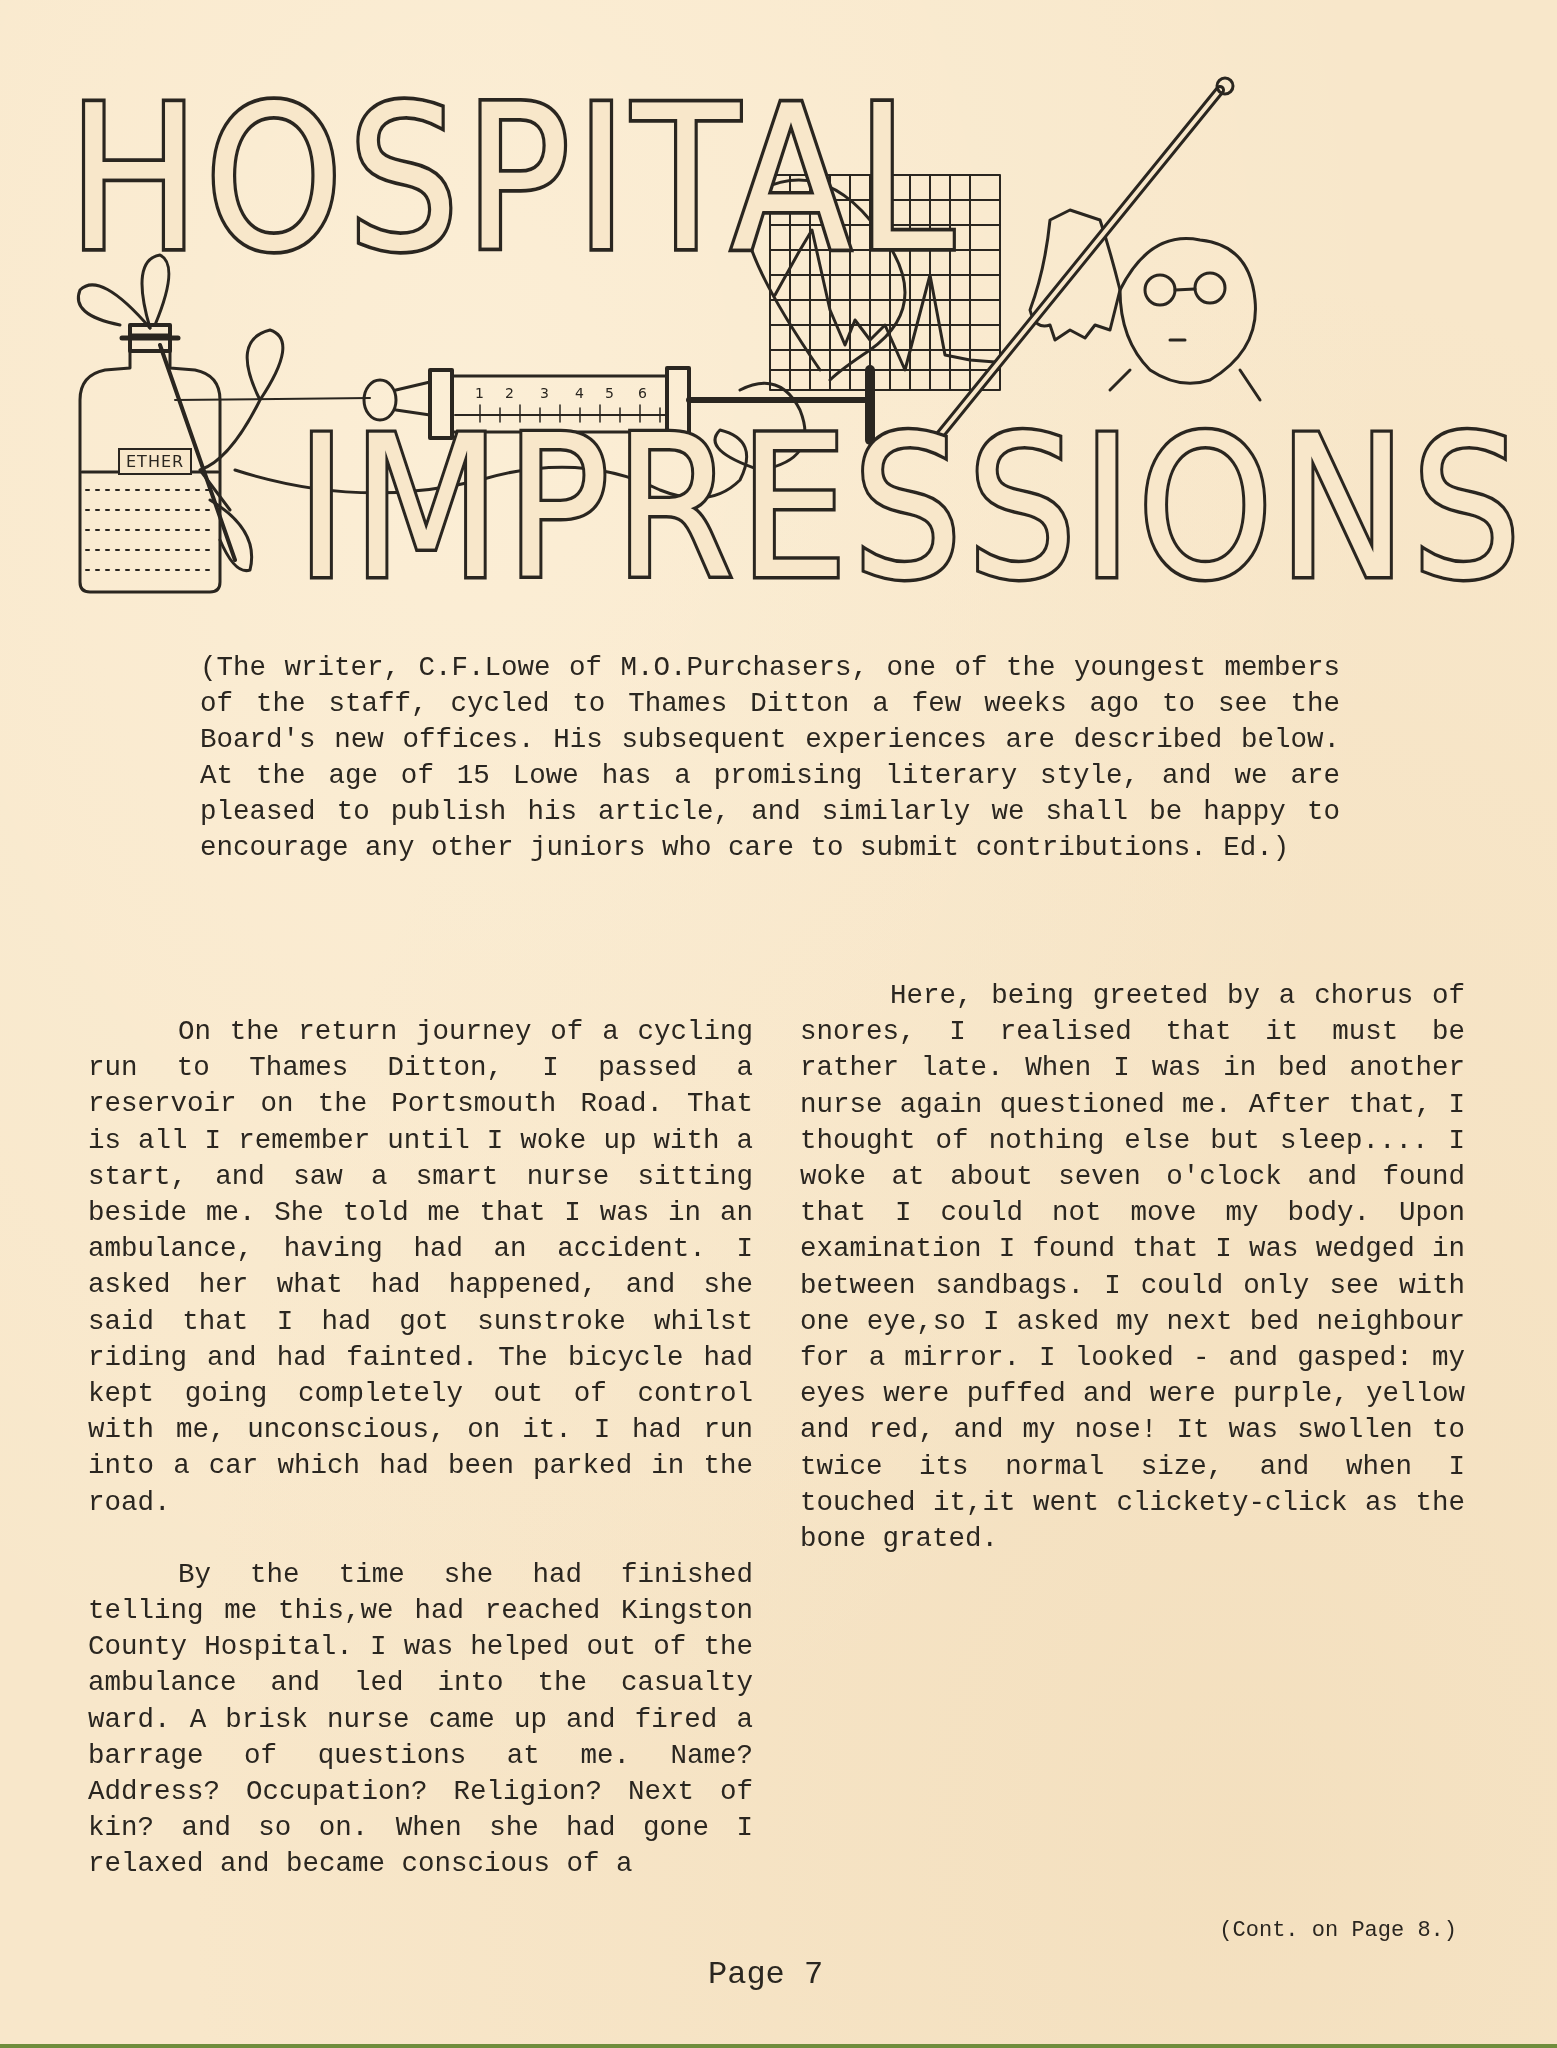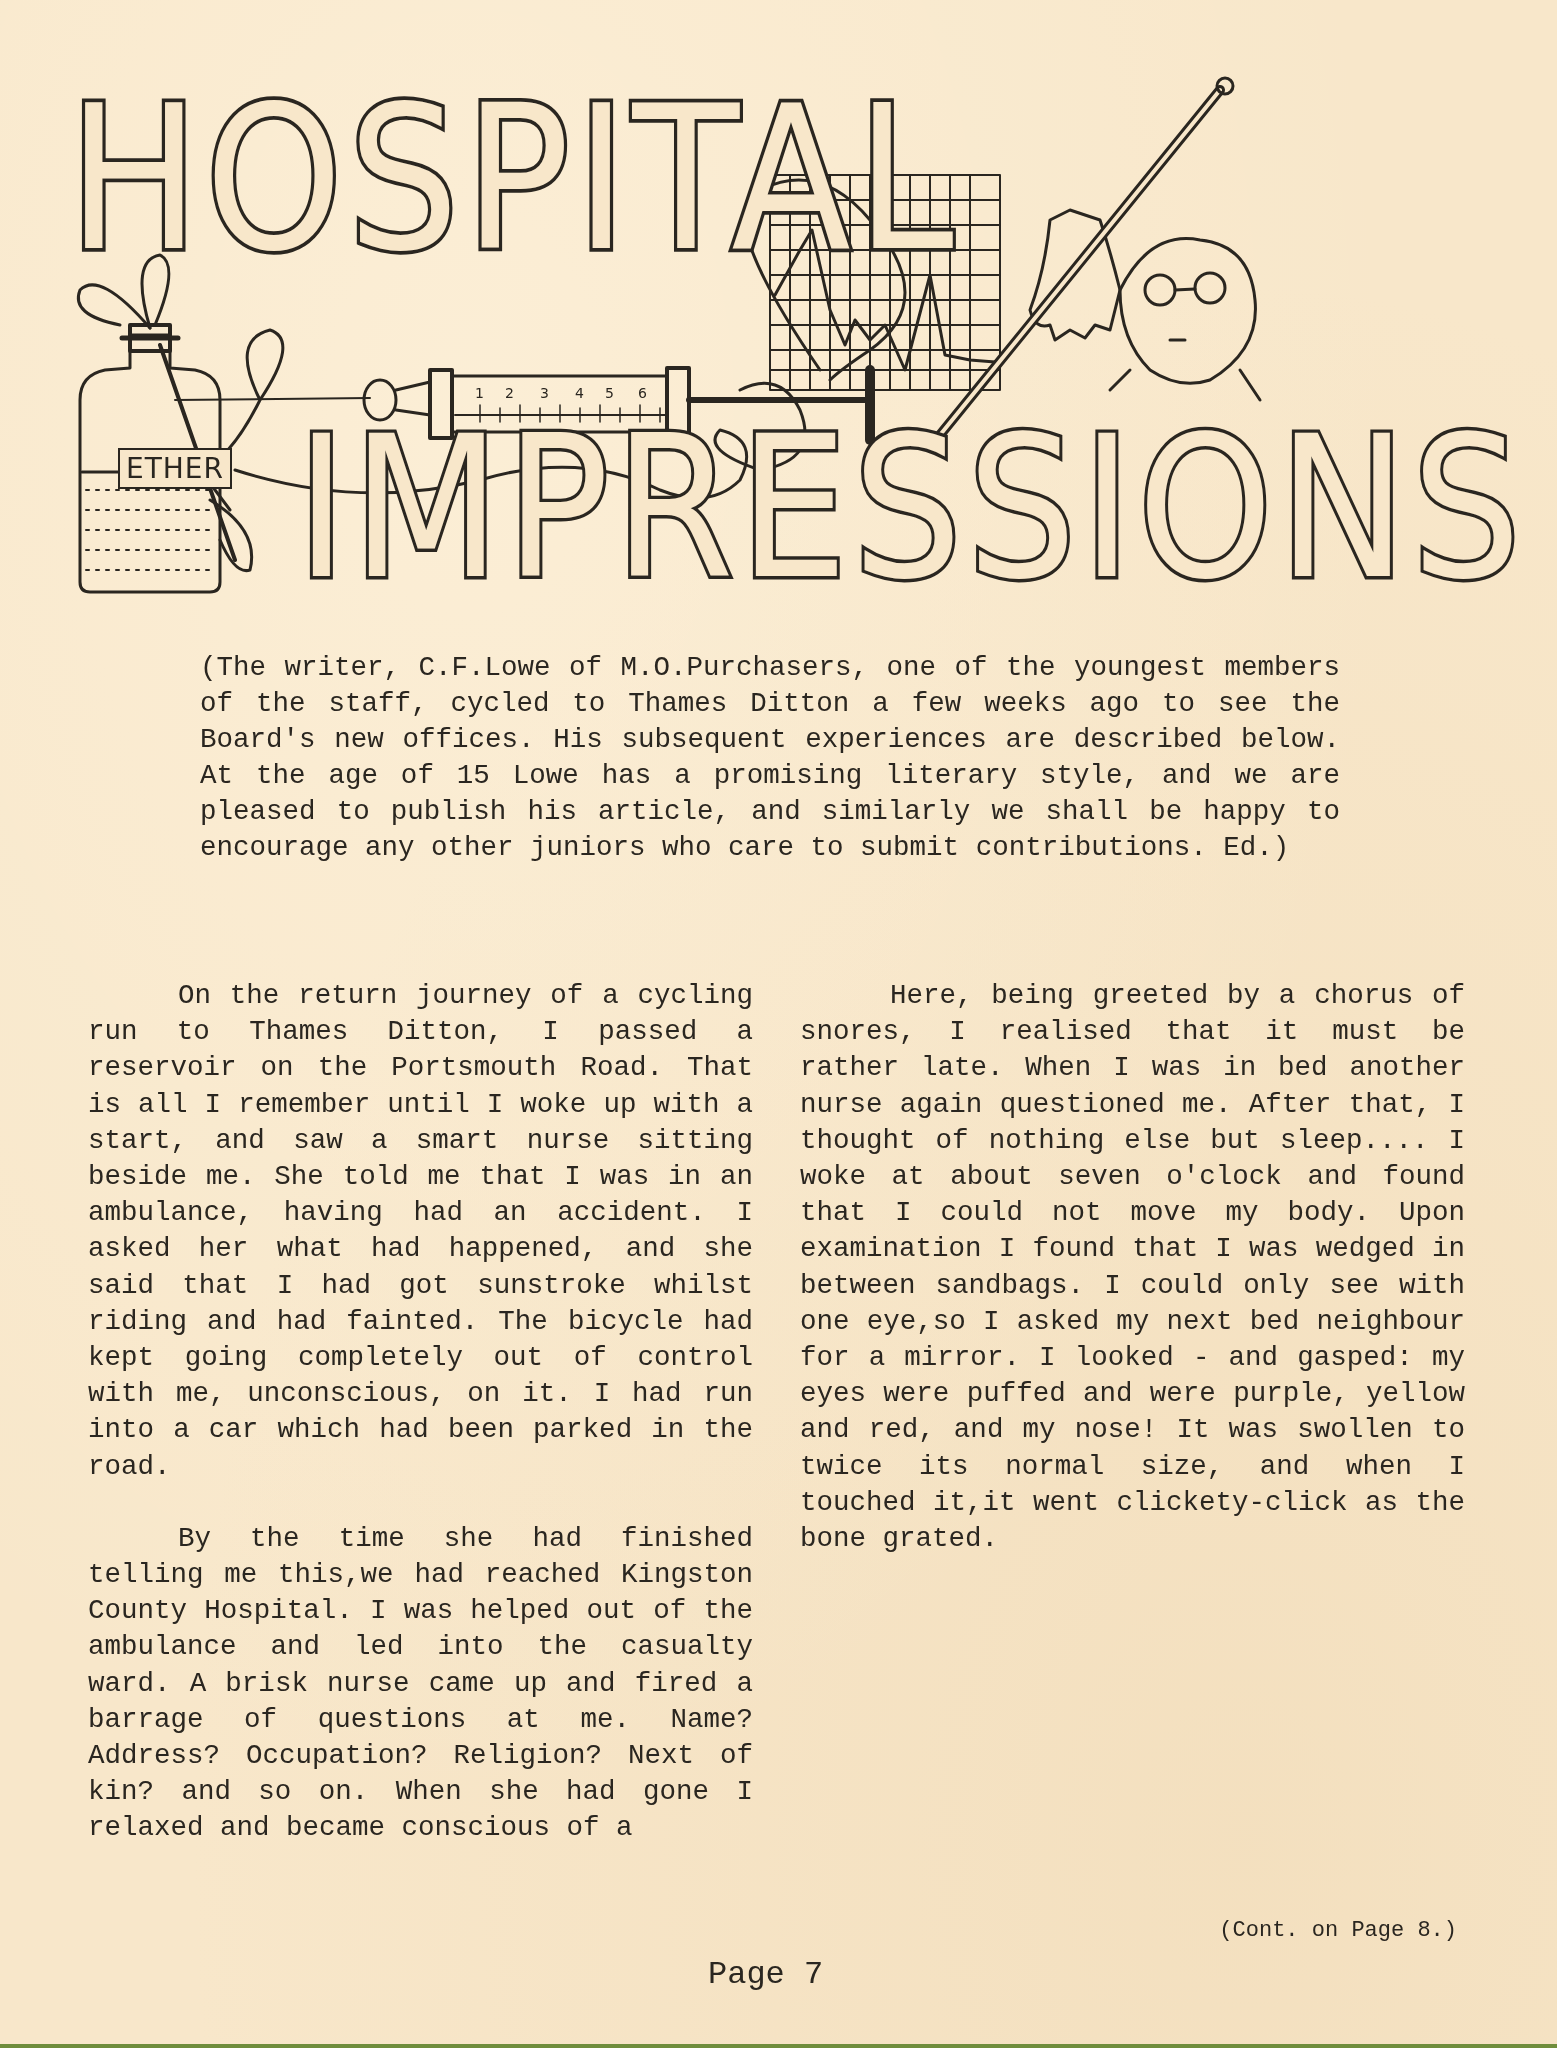--- a/index.html
+++ b/index.html
@@ -43,39 +43,39 @@
       transform: scaleX(0.92) scaleY(1.05);
     }
     .title-impressions {
       left: 236px; top: 340px;
       font-size: 200px;
       transform: scaleX(0.86) scaleY(0.98);
     }
     .ether-label {
       position: absolute; left: 58px; top: 378px;
       font-family: "DejaVu Sans", sans-serif;
-      font-size: 28px; letter-spacing: 1px;
+      font-size: 16px; letter-spacing: 1px;
       background: #f8e7ca;
       border: 2px solid #2a2620;
       padding: 2px 6px;
       color: #2a2620;
     }
     
     .intro {
       position: absolute; left: 200px; top: 650px; width: 1140px;
       font-size: 27.5px; line-height: 36px;
       text-align: justify;
       white-space: pre-line;
     }
     .col {
       position: absolute; top: 978px; width: 665px;
       font-size: 27.5px; line-height: 36.2px;
       text-align: justify;
     }
-    .col-left { left: 88px; }
+    .col-left { left: 88px; margin-top: 36px; }
     .col-right { left: 800px; }
     .col p { margin: 0; text-indent: 90px; }
     .col p.cont { text-indent: 0; }
     .col p + p { margin-top: 36px; }
     .cont-note {
       position: absolute; right: 100px; top: 1918px;
       font-size: 22px;
       margin-left: 33px;
     }
     .page-number {

